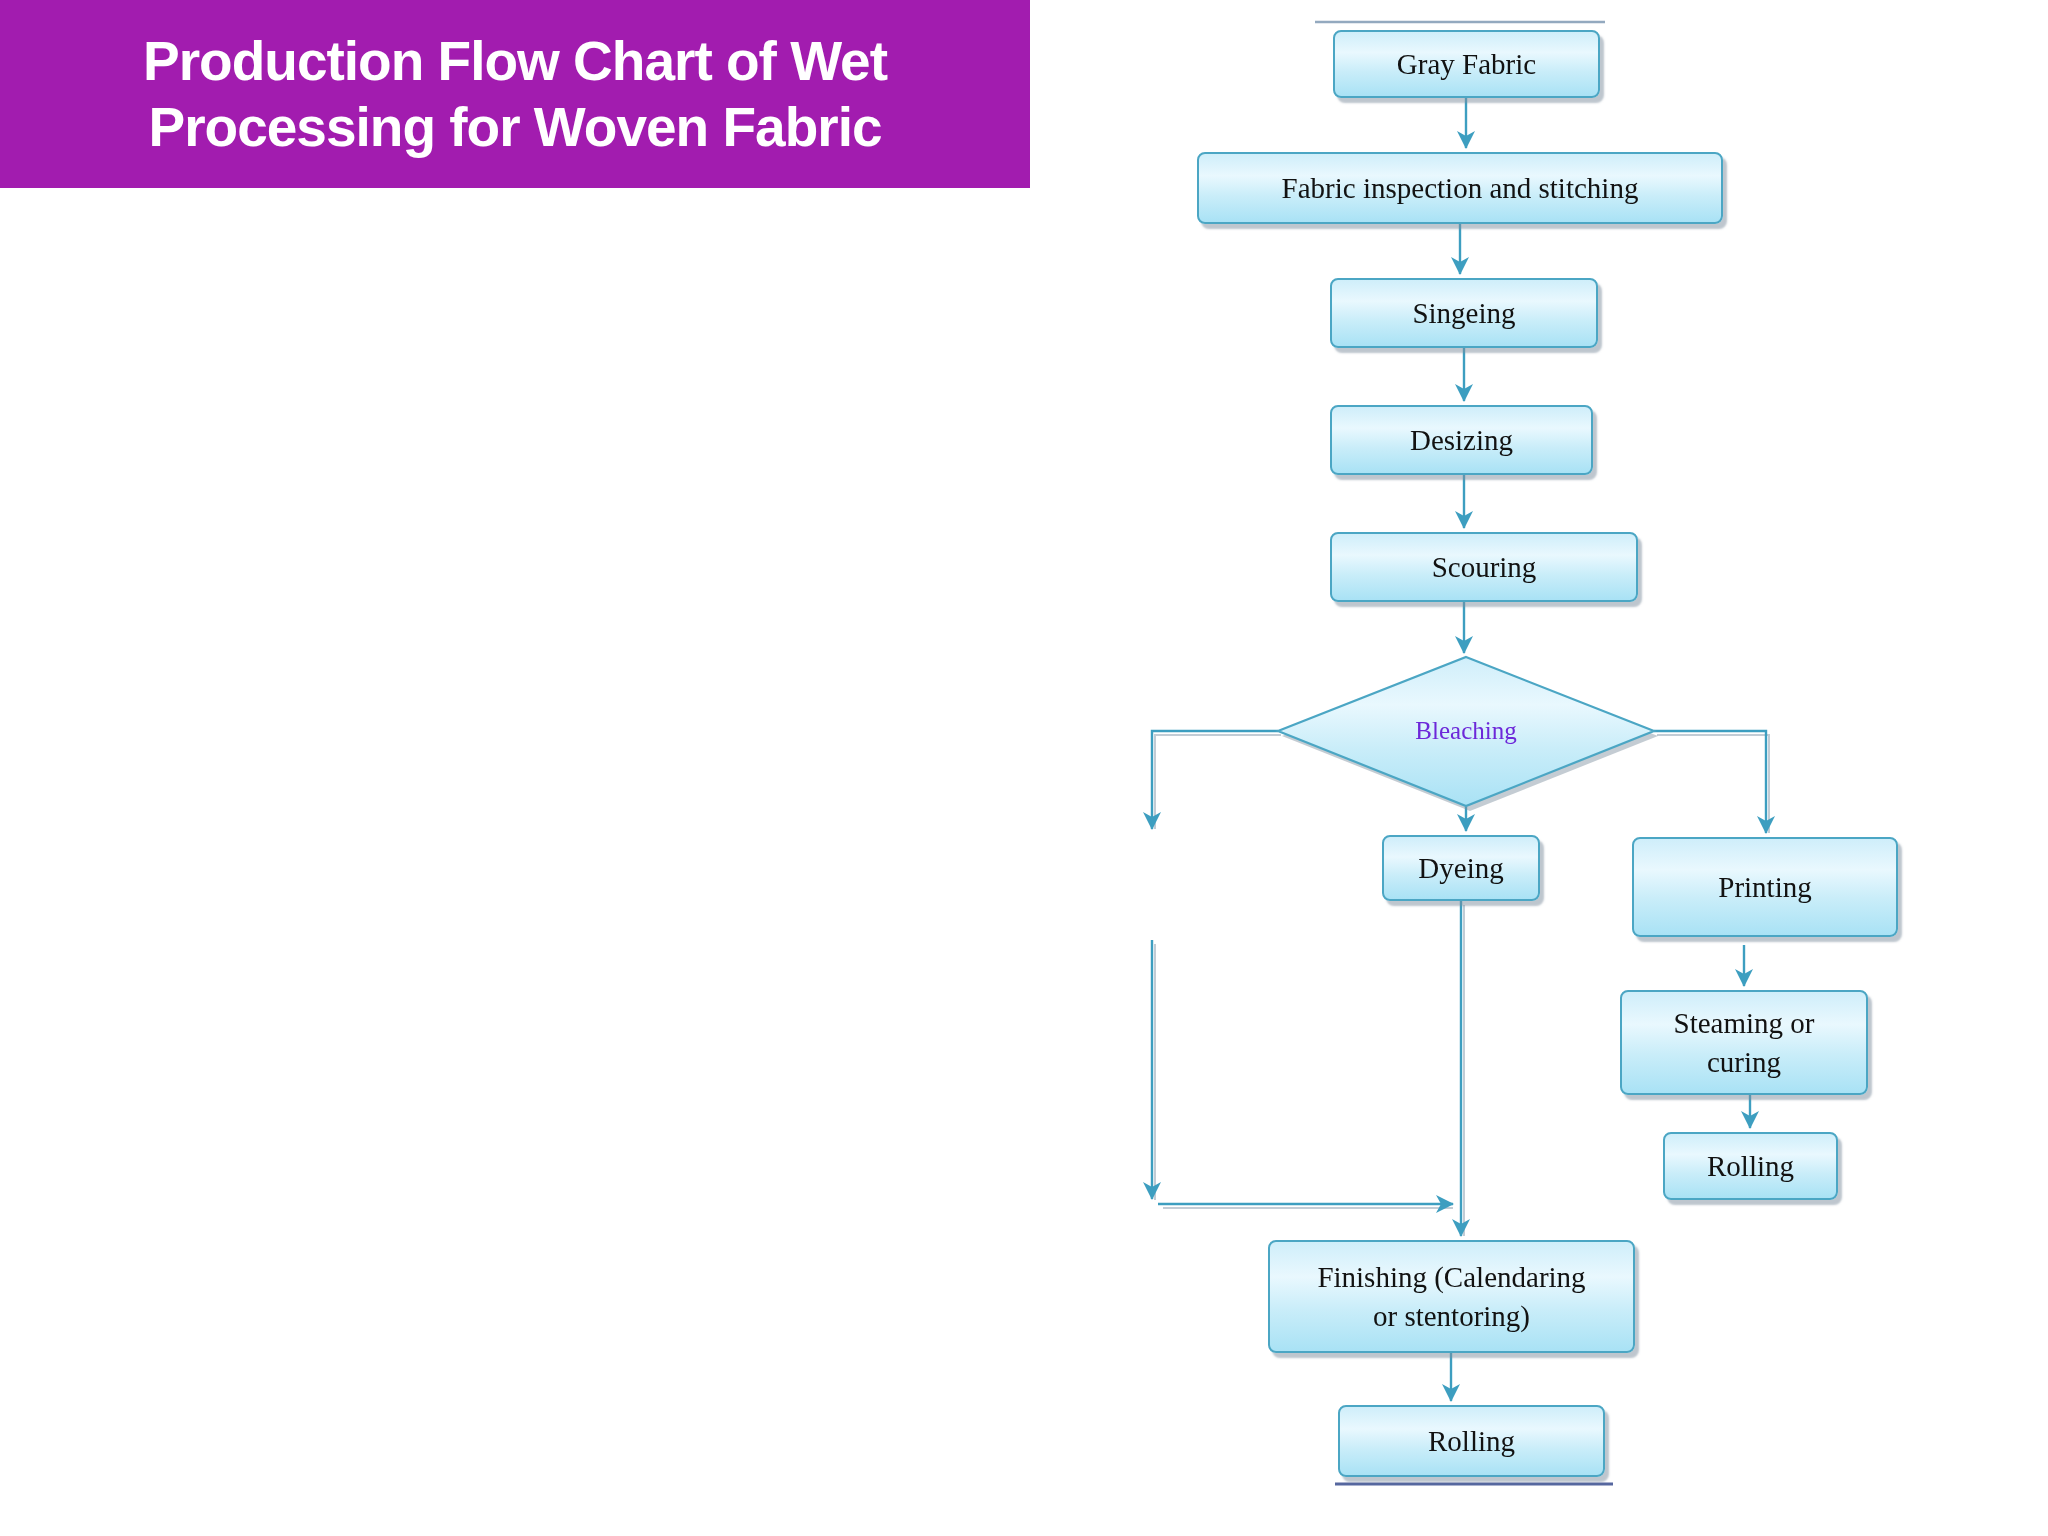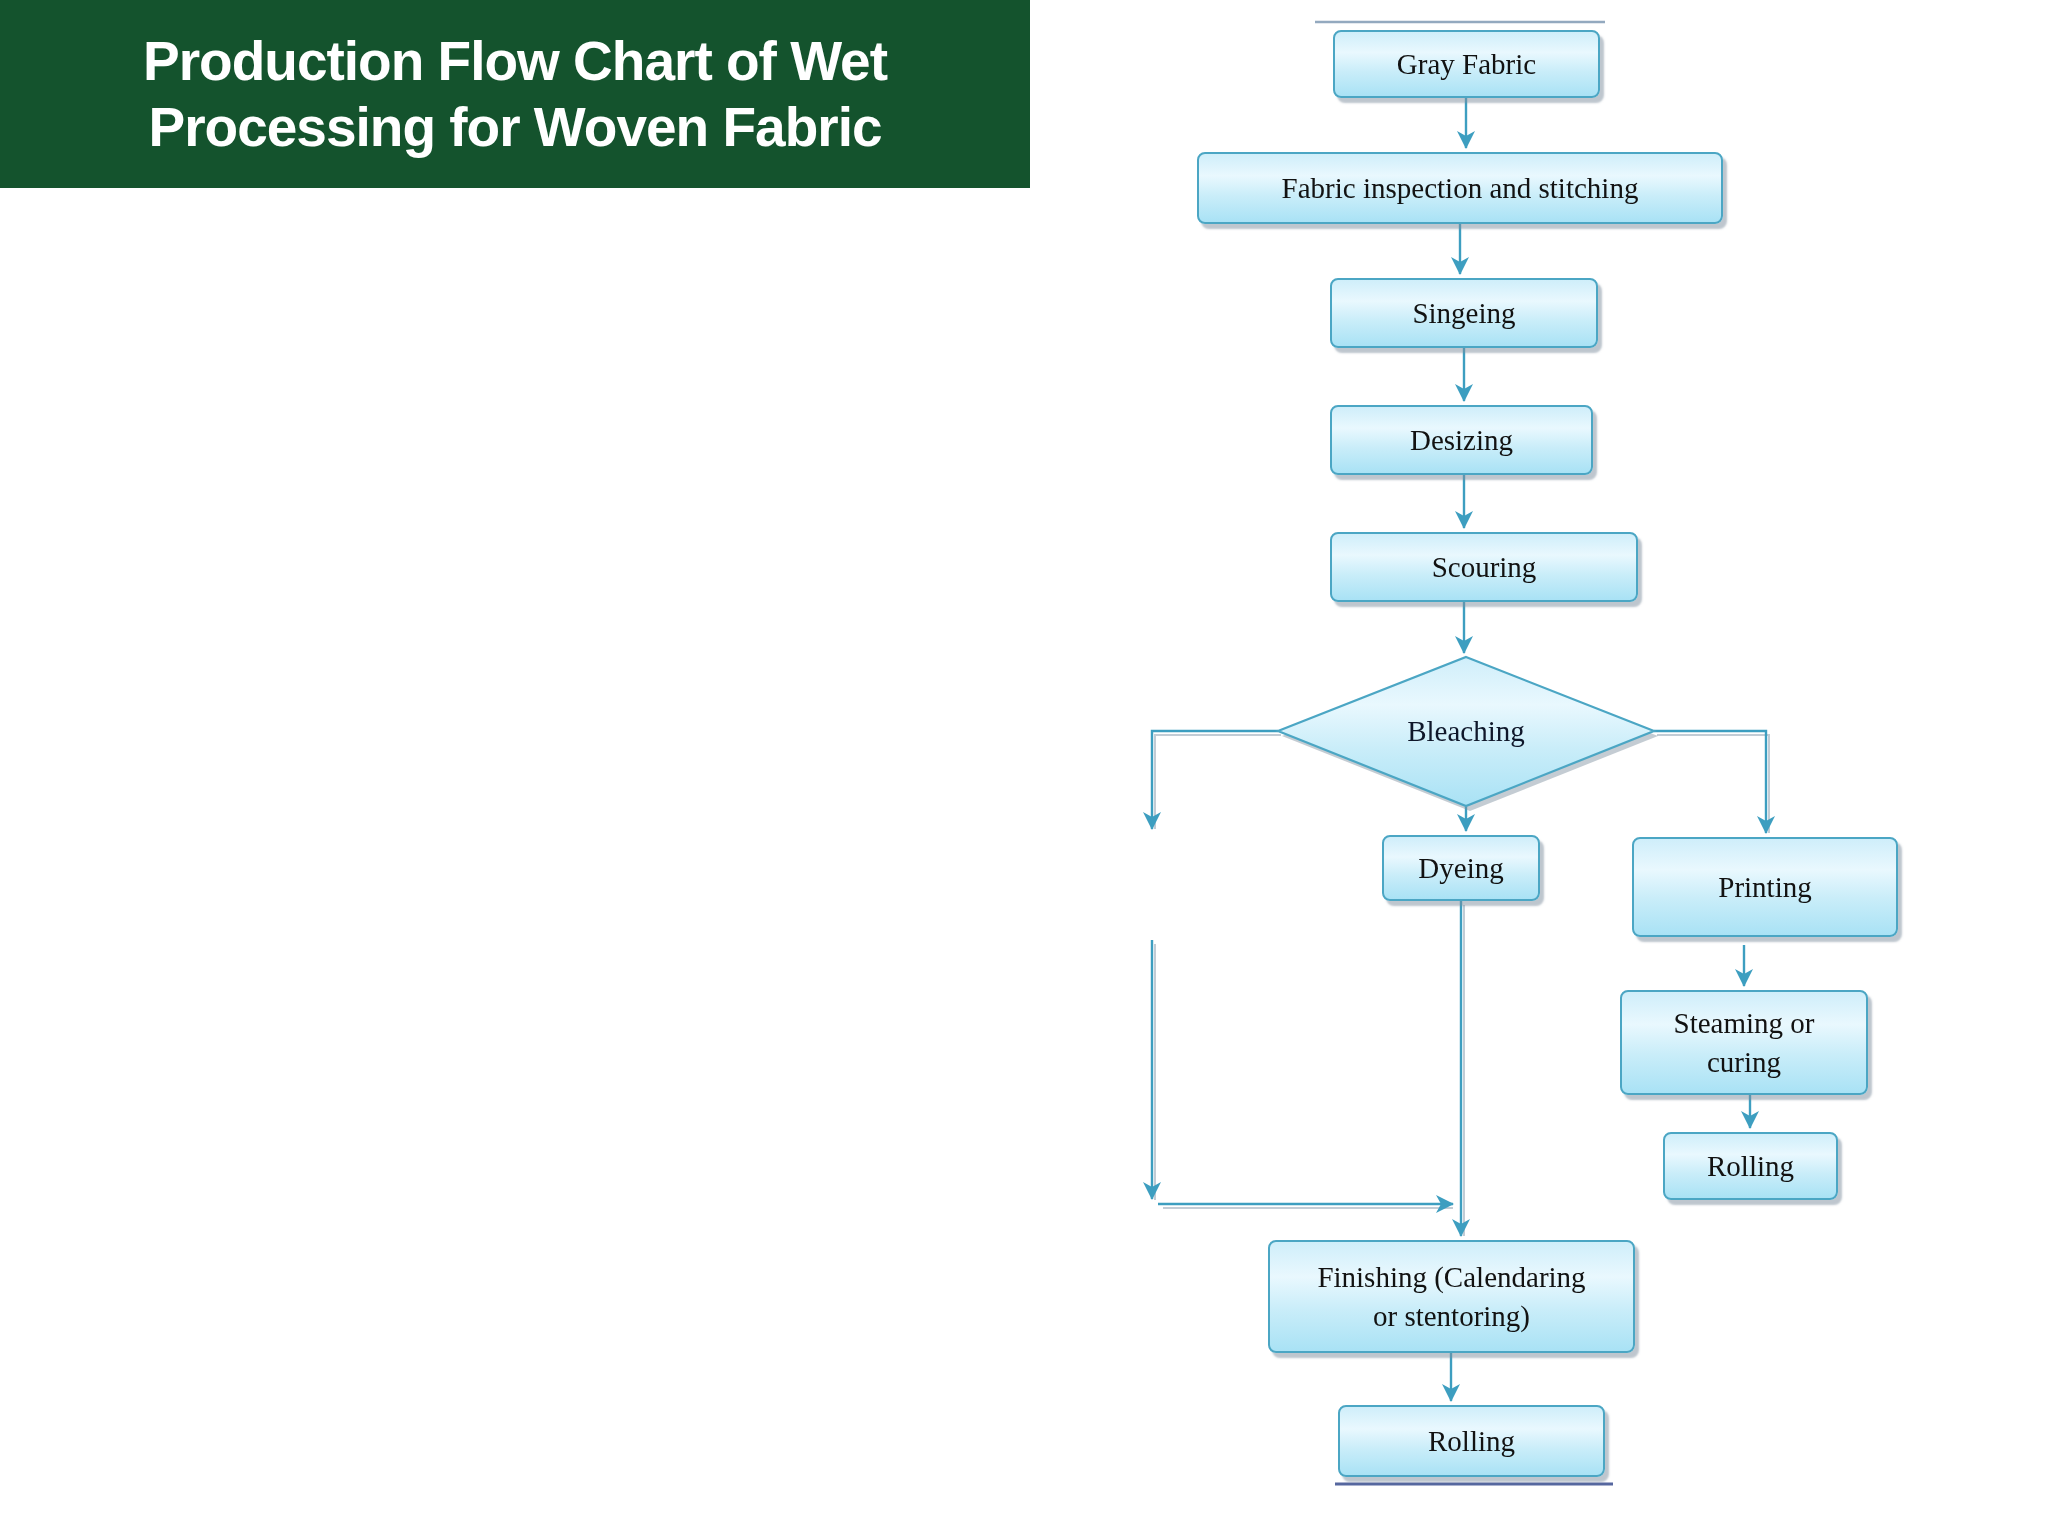--- a/index.html
+++ b/index.html
@@ -4,21 +4,21 @@
 <style>
   html,body { margin:0; padding:0; background:#ffffff; }
   #stage {
     position:relative; width:2048px; height:1536px;
     background:#ffffff; overflow:hidden;
     font-family:"Liberation Serif","DejaVu Serif",serif;
   }
   
   #title-box {
     position:absolute; left:0; top:0; width:1030px; height:188px;
-    background:#14532d; color:#ffffff;
+    background:#a21caf; color:#ffffff;
     display:flex; flex-direction:column; align-items:center; justify-content:center;
     font-family:"Liberation Sans","DejaVu Sans",sans-serif;
     font-weight:bold; font-size:55px; line-height:66px;
     letter-spacing:-1px; text-align:center;
   }
   
   #wires { position:absolute; left:0; top:0; width:2048px; height:1536px; }
   
   .node {
     position:absolute; box-sizing:border-box;
@@ -26,21 +26,21 @@
     text-align:center;
     background:linear-gradient(180deg,#cfeefa 0%,#e9f8fe 32%,#c9edf9 62%,#a9e2f5 100%);
     border:2px solid #4ba6c4; border-radius:8px;
     box-shadow:4px 5px 2px rgba(125,142,158,0.5);
     color:#121212; font-size:29px; line-height:1.32;
   }
   .node span { display:block; }
   #node-bleaching-label {
     position:absolute; background:none; border:none; box-shadow:none;
     display:flex; align-items:center; justify-content:center;
-    color:#0f172a; font-size:29px; text-align:center;
+    color:#6d28d9; font-size:25px; text-align:center;
   }
   
   #node-gray-fabric        { left:1333px; top:30px;  width:267px; height:68px; }
   #node-fabric-inspection  { left:1197px; top:152px; width:526px; height:72px; }
   #node-singeing           { left:1330px; top:278px; width:268px; height:70px; }
   #node-desizing           { left:1330px; top:405px; width:263px; height:70px;text-align:center; }
   #node-scouring           { left:1330px; top:532px; width:308px; height:70px; }
   #node-bleaching-label    { left:1346px; top:700px; width:240px; height:62px; }
   #node-mercerization      { left:1019px; top:833px; width:268px; height:107px; }
   #node-dyeing             { left:1382px; top:835px; width:158px; height:66px; }

